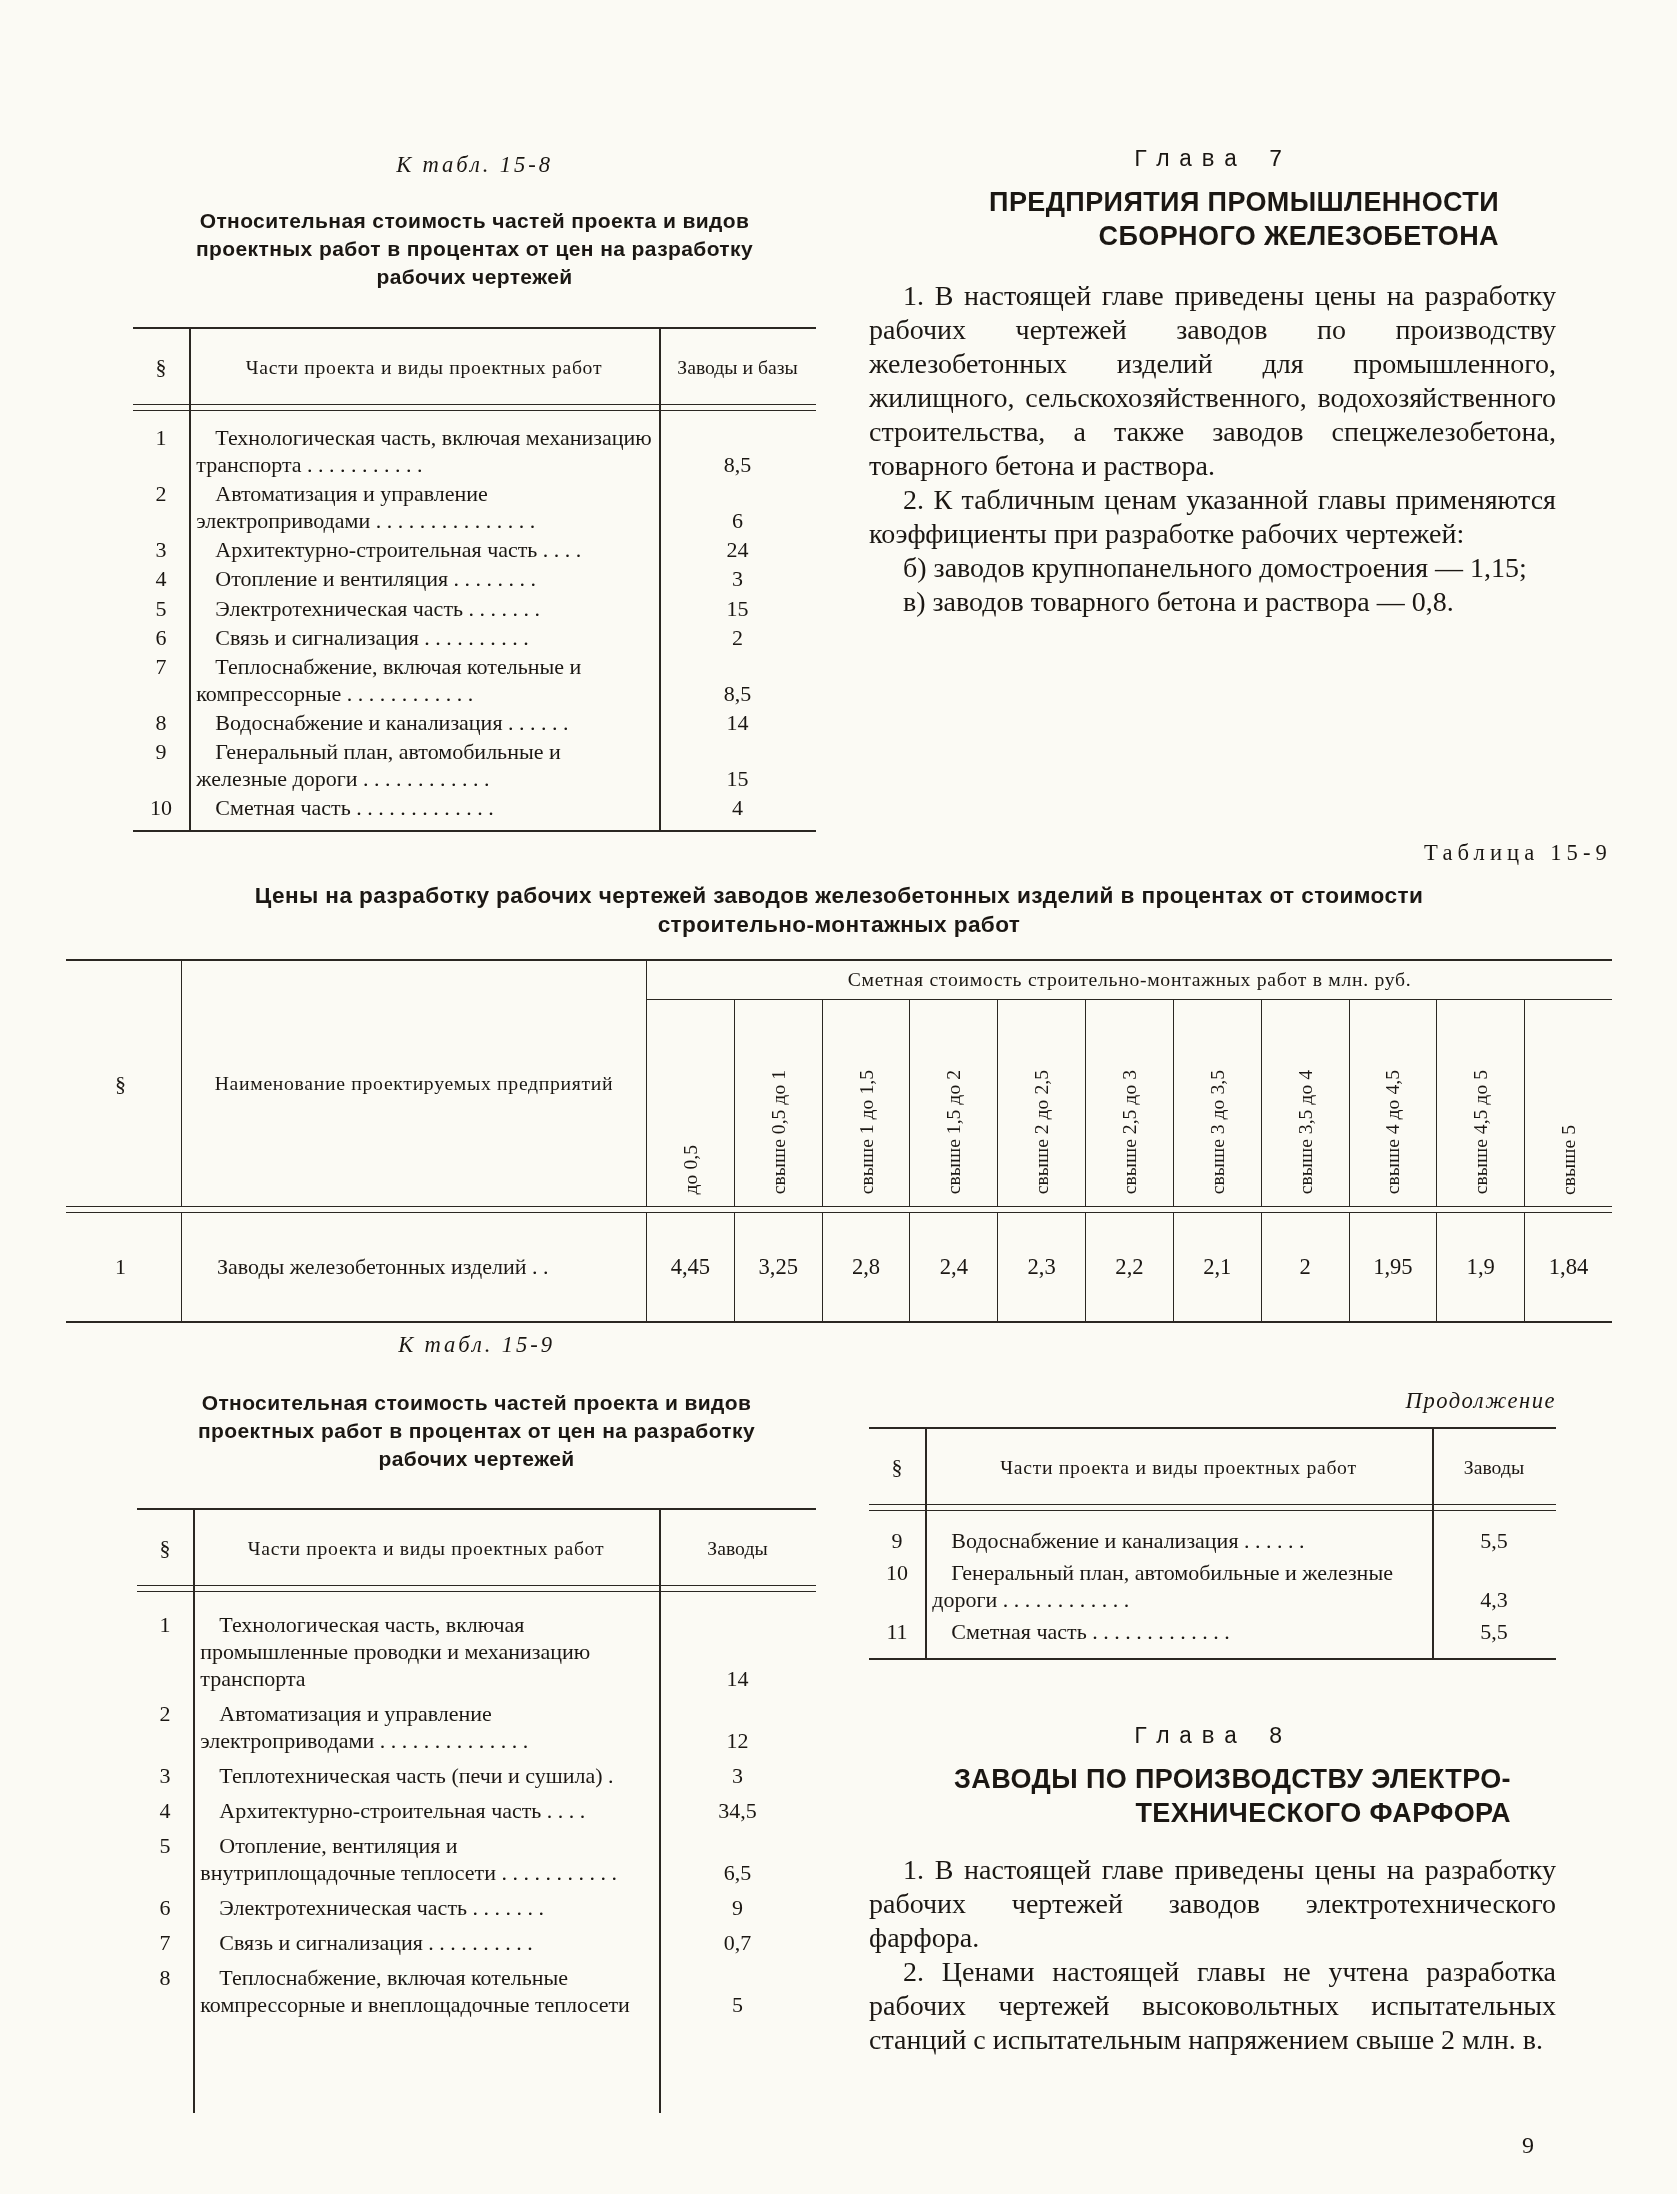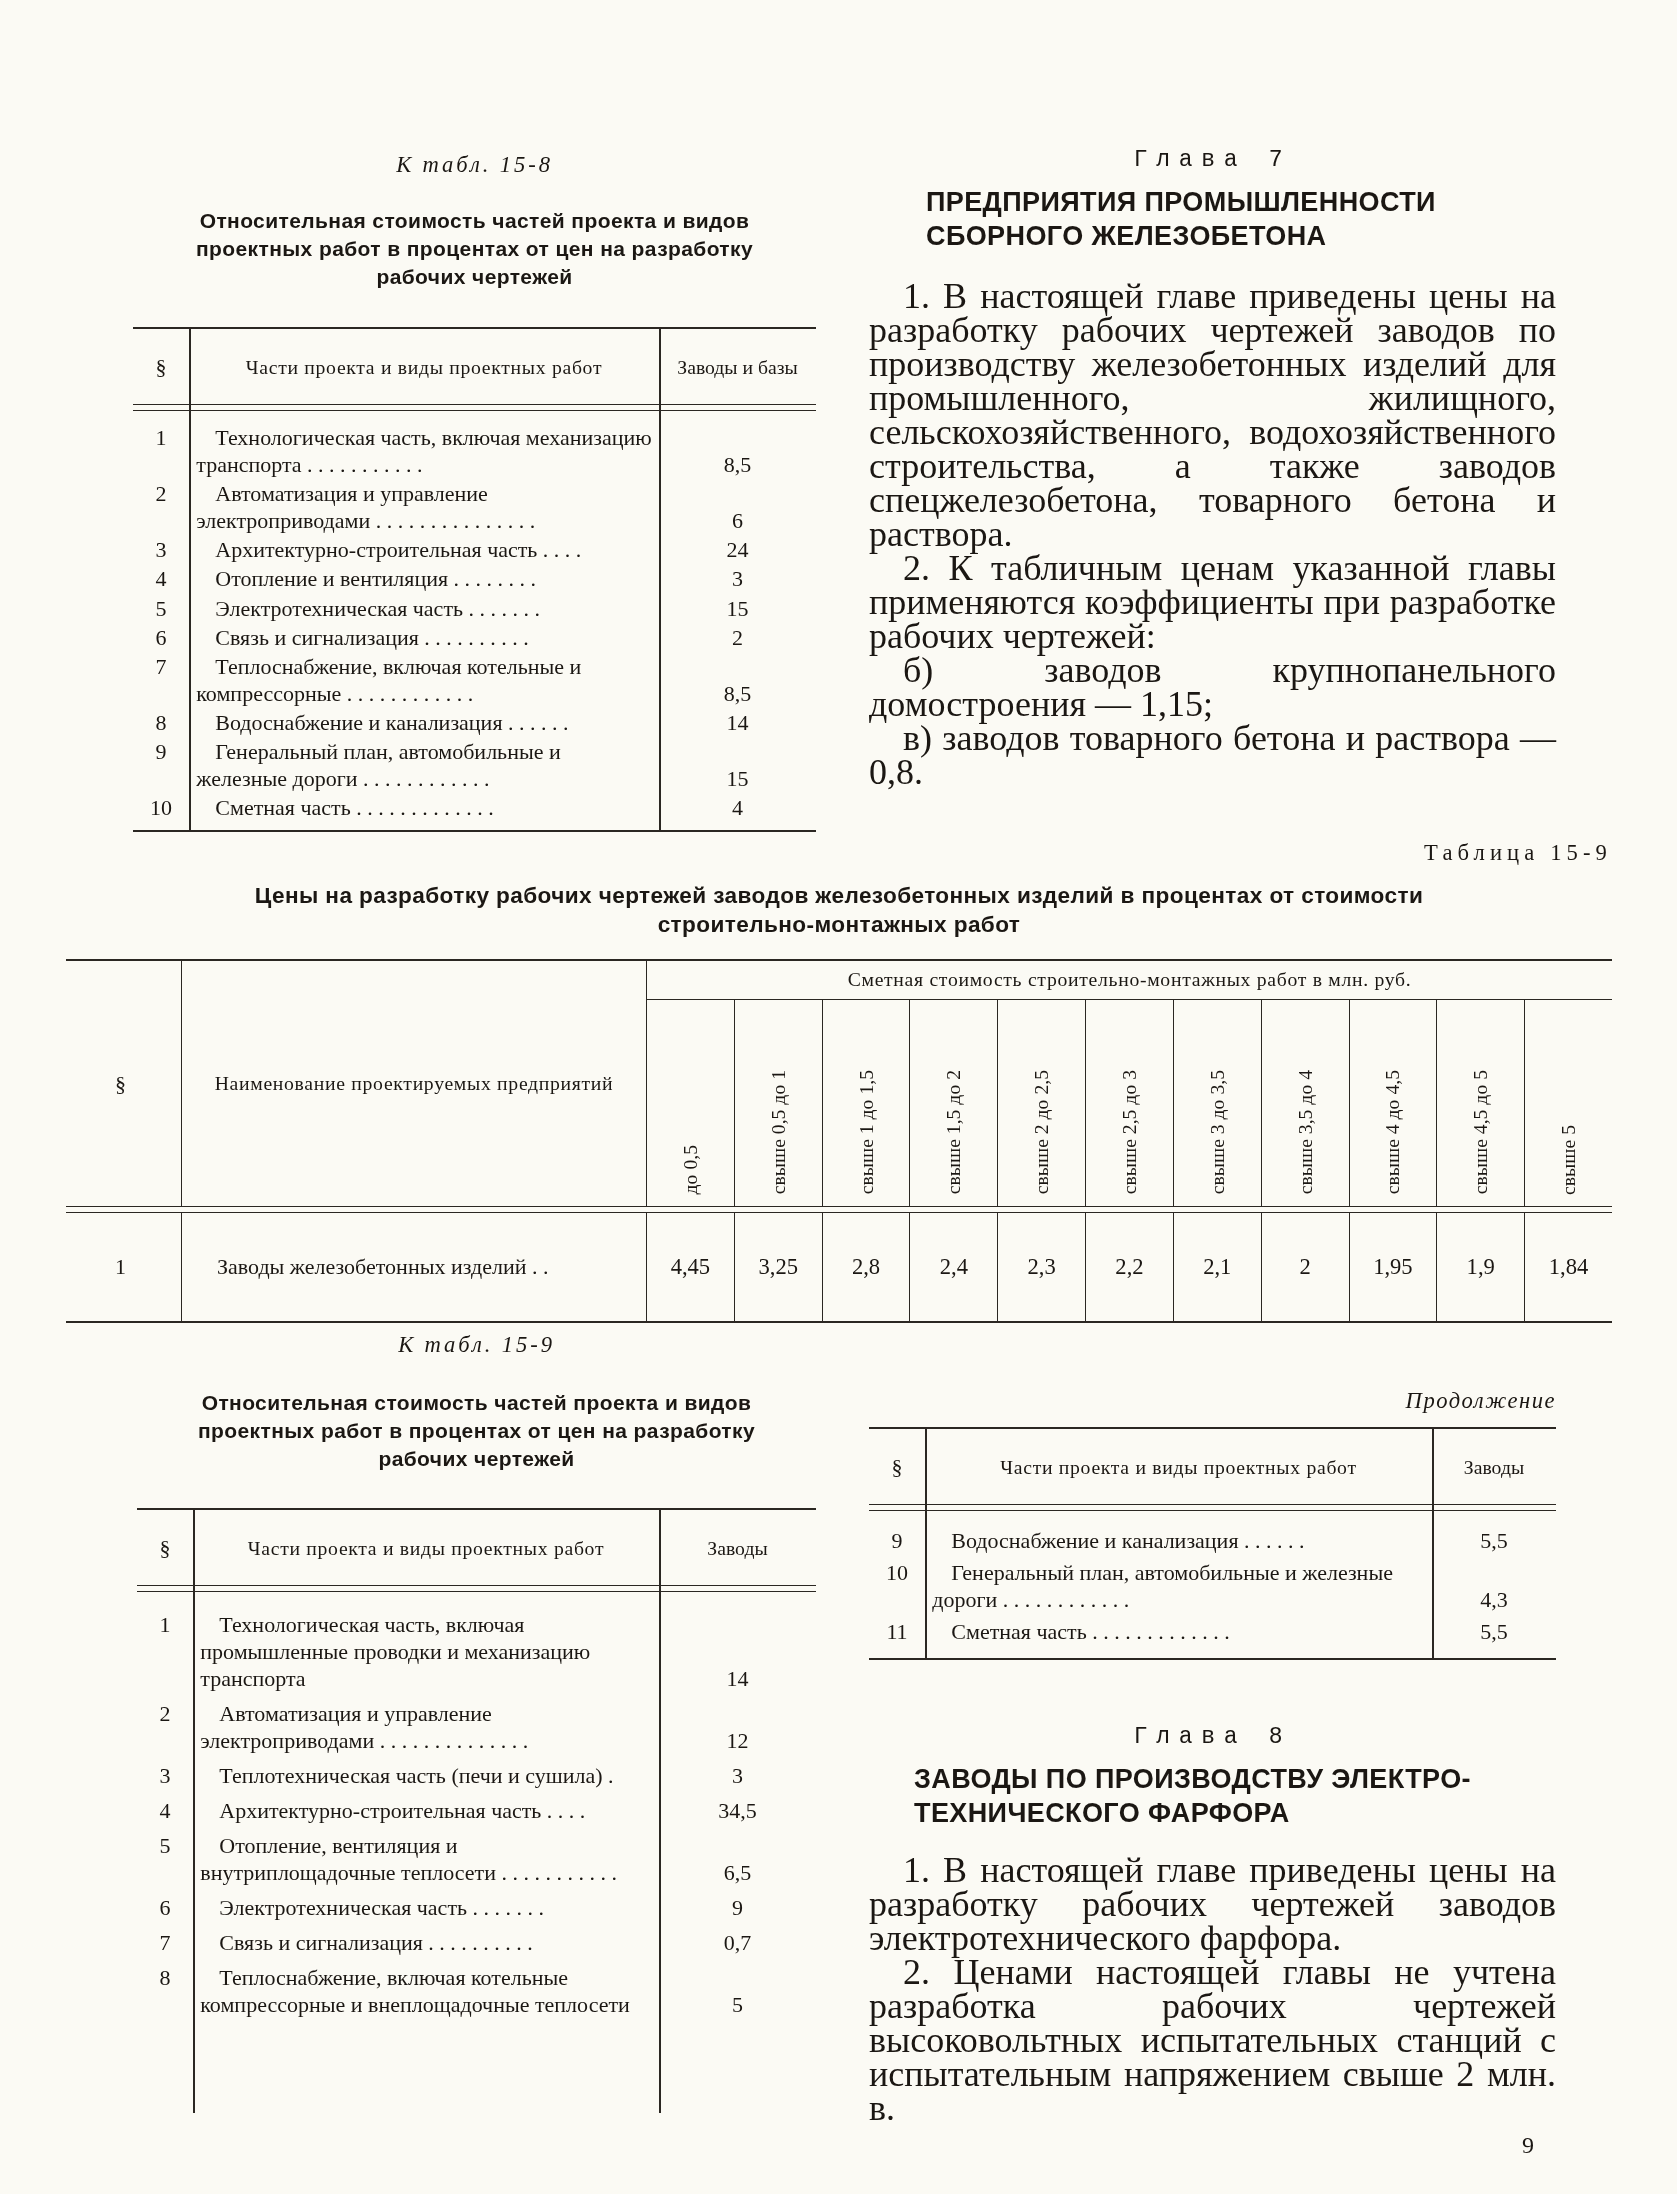--- a/index.html
+++ b/index.html
@@ -17,23 +17,23 @@
   .caption   { font-style: italic; font-size: 22.6px; letter-spacing: 2.9px; text-align: center; }
   .right-cap { font-style: italic; font-size: 22.6px; letter-spacing: 1.5px; text-align: right; }
   .tab-cap   { font-size: 22.6px; letter-spacing: 5.1px; text-align: right; }
   .sec-title {
     font-family: "Liberation Sans", sans-serif; font-weight: bold;
     font-size: 21px; line-height: 28px; text-align: center; letter-spacing: 0.4px;
   }
   .kicker   { font-size: 23px; letter-spacing: 8.7px; text-align: center; font-family: Liberation Mono, monospace; }
   .ch-title {
     font-family: "Liberation Sans", sans-serif; font-weight: bold;
-    font-size: 27px; line-height: 34px; text-align: left; letter-spacing: 0.4px;
+    font-size: 27px; line-height: 34px; text-align: right; letter-spacing: 0.4px;
   }
-  .body-text { font-size: 36px; line-height: 34px; text-align: justify; }
+  .body-text { font-size: 28px; line-height: 34px; text-align: justify; }
   .body-text p { text-indent: 34px; }
 
   
   .ptable { position: relative; border-top: 2.2px solid #2b2722; font-size: 22px; }
   .ptable.closed { border-bottom: 2.2px solid #2b2722; }
   .vl { position: absolute; top: 0; bottom: 0; width: 1.5px; background: #2b2722; }
   .dbl { height: 6.6px; border-top: 1.5px solid #2b2722; border-bottom: 1.5px solid #2b2722; }
   .pt-head { display: flex; align-items: center; min-height: 75px; font-size: 19.7px; line-height: 24px; }
   .h-num { text-align: center; font-size: 22px; }
   .h-name { flex: 1; text-align: center; letter-spacing: 0.7px; padding: 0 16px; }

